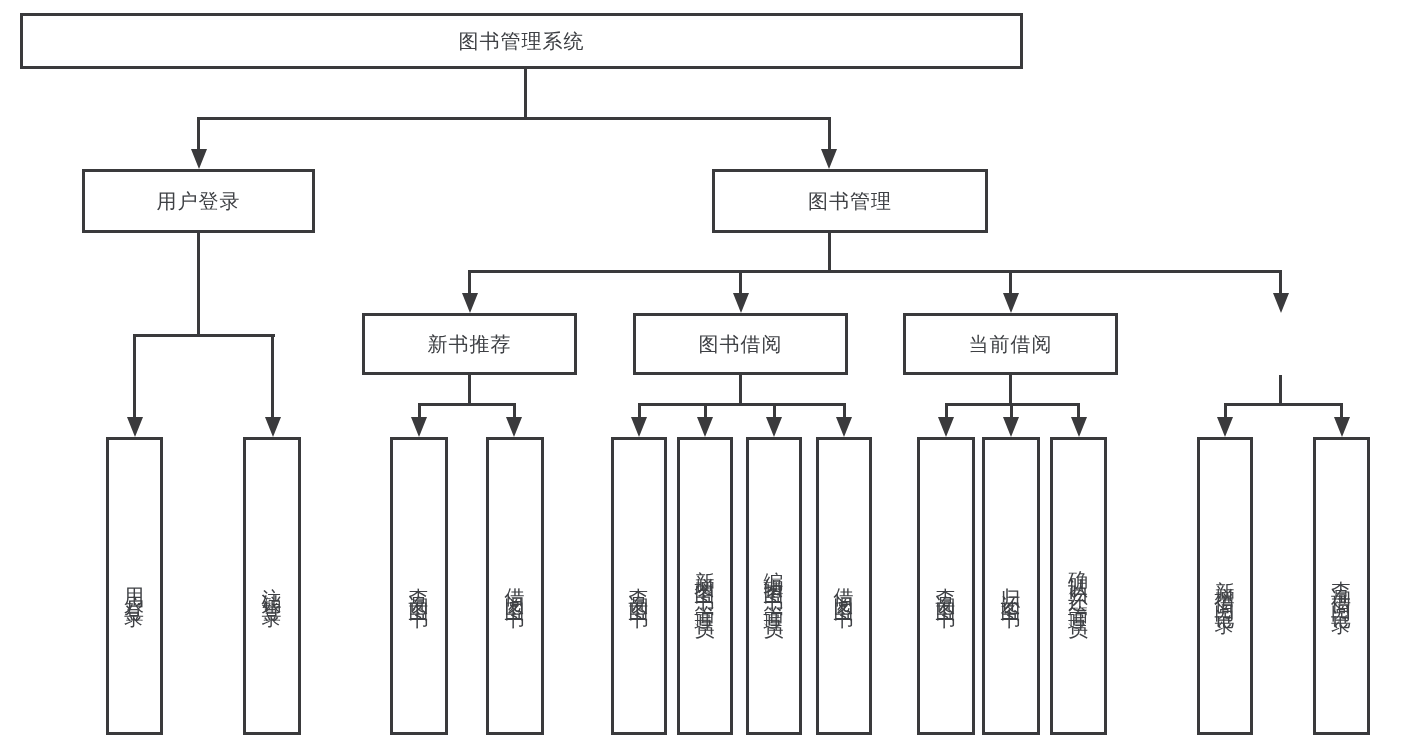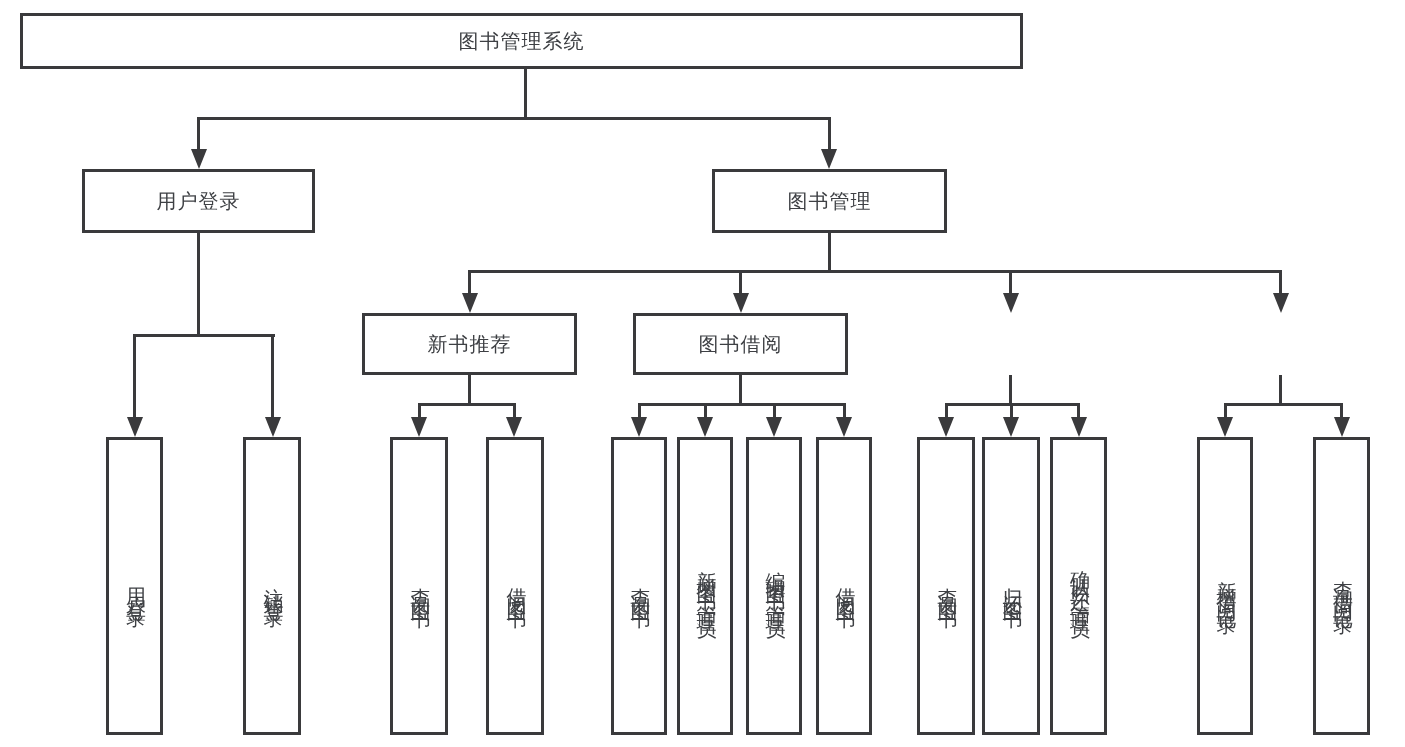--- a/index.html
+++ b/index.html
@@ -21,21 +21,20 @@
     position: absolute;
     box-sizing: border-box;
     border: 3px solid var(--line);
     background: #ffffff;
     display: flex;
     align-items: center;
     justify-content: center;
     color: var(--text);
     font-size: 20px;
     letter-spacing: 1px;
-    font-family: Liberation Mono, monospace;
   }
   .node .lbl { white-space: nowrap; }
   .node.leaf .lbl {
     writing-mode: vertical-rl;
     letter-spacing: 7px;
     line-height: 1;
     white-space: normal;
   }
   .seg {
     position: absolute;
@@ -115,28 +114,31 @@
     <div class="arrow" style="left: 1003px; top: 417px;"></div>
     <div class="arrow" style="left: 1070.5px; top: 417px;"></div>
     <div class="arrow" style="left: 1217px; top: 417px;"></div>
     <div class="arrow" style="left: 1333.5px; top: 417px;"></div>
     <div class="node" style="left: 20px; top: 13px; width: 1003px; height: 56px;">
       <span class="lbl">图书管理系统</span>
     </div>
     <div class="node" style="left: 82px; top: 169px; width: 233px; height: 64px;">
       <span class="lbl">用户登录</span>
     </div>
-    <div class="node" style="left: 712px; top: 169px; width: 235px; height: 64px;">
+    <div class="node" style="left: 712px; top: 169px; width: 276px; height: 64px;">
       <span class="lbl">图书管理</span>
     </div>
     <div class="node" style="left: 362px; top: 313px; width: 215px; height: 62px;">
       <span class="lbl">新书推荐</span>
     </div>
     <div class="node" style="left: 633px; top: 313px; width: 215px; height: 62px;">
       <span class="lbl">图书借阅</span>
+    </div>
+    <div class="node" style="left: 903px; top: 313px; width: 215px; height: 62px;">
+      <span class="lbl">当前借阅</span>
     </div>
     <div class="node leaf" style="left: 106px; top: 437px; width: 57px; height: 298px;">
       <span class="lbl">用户登录</span>
     </div>
     <div class="node leaf" style="left: 243px; top: 437px; width: 58px; height: 298px;">
       <span class="lbl">注销登录</span>
     </div>
     <div class="node leaf" style="left: 390px; top: 437px; width: 58px; height: 298px;">
       <span class="lbl">查询图书</span>
     </div>

